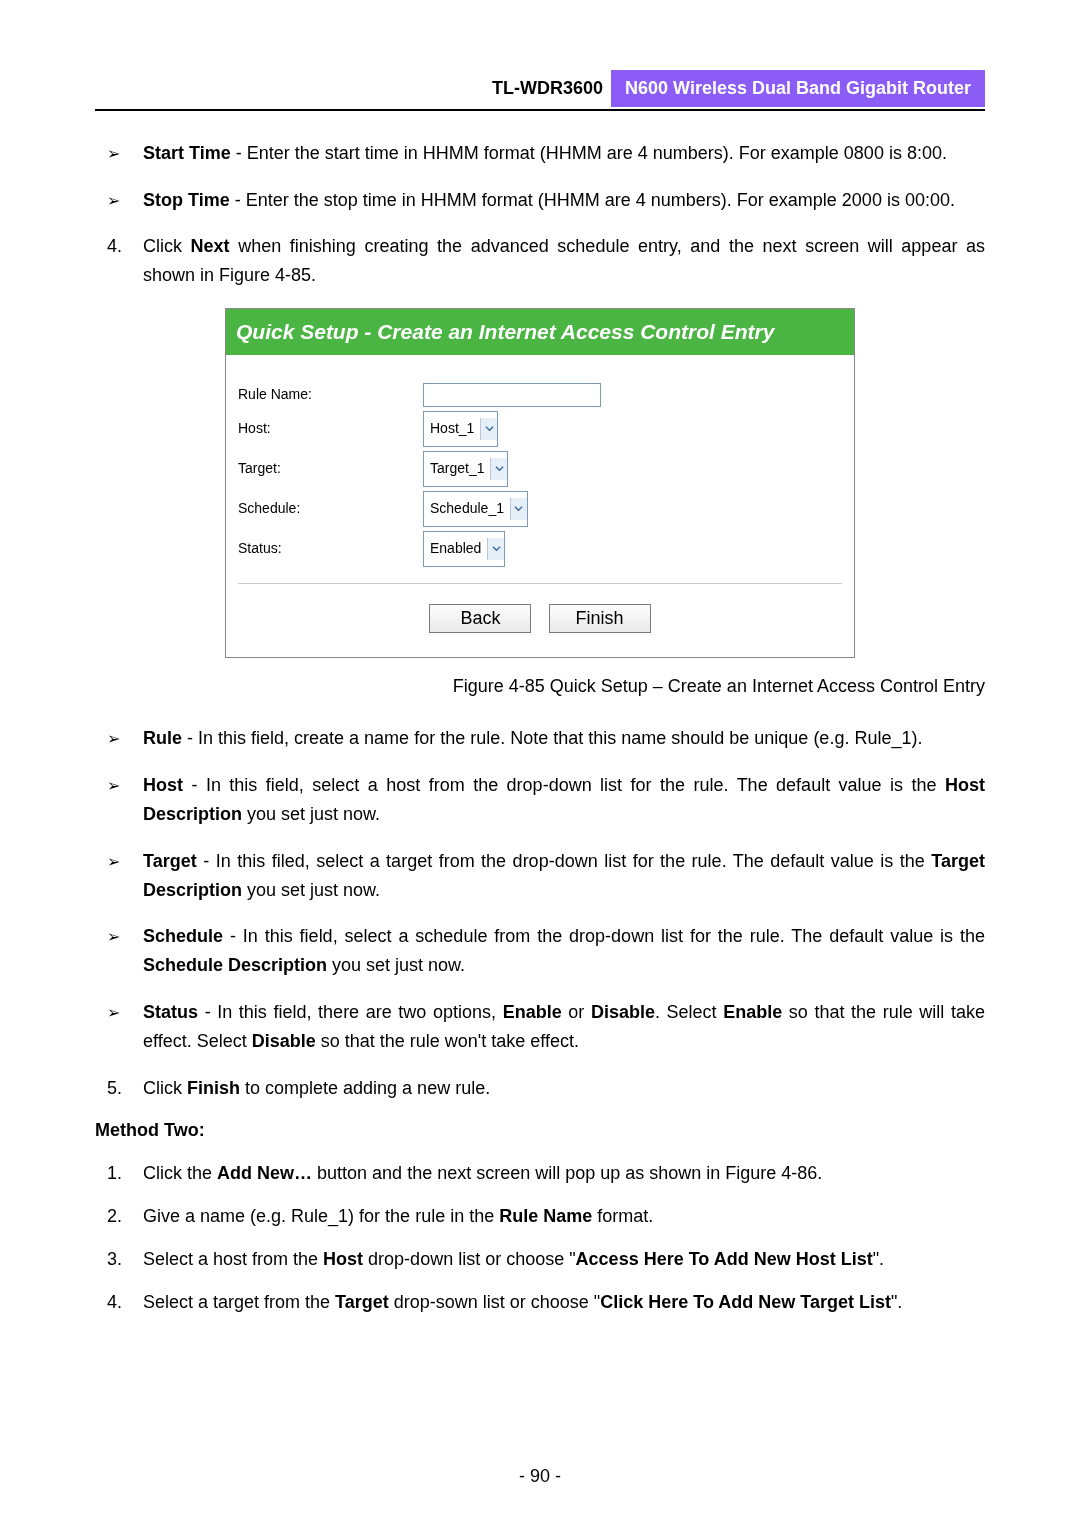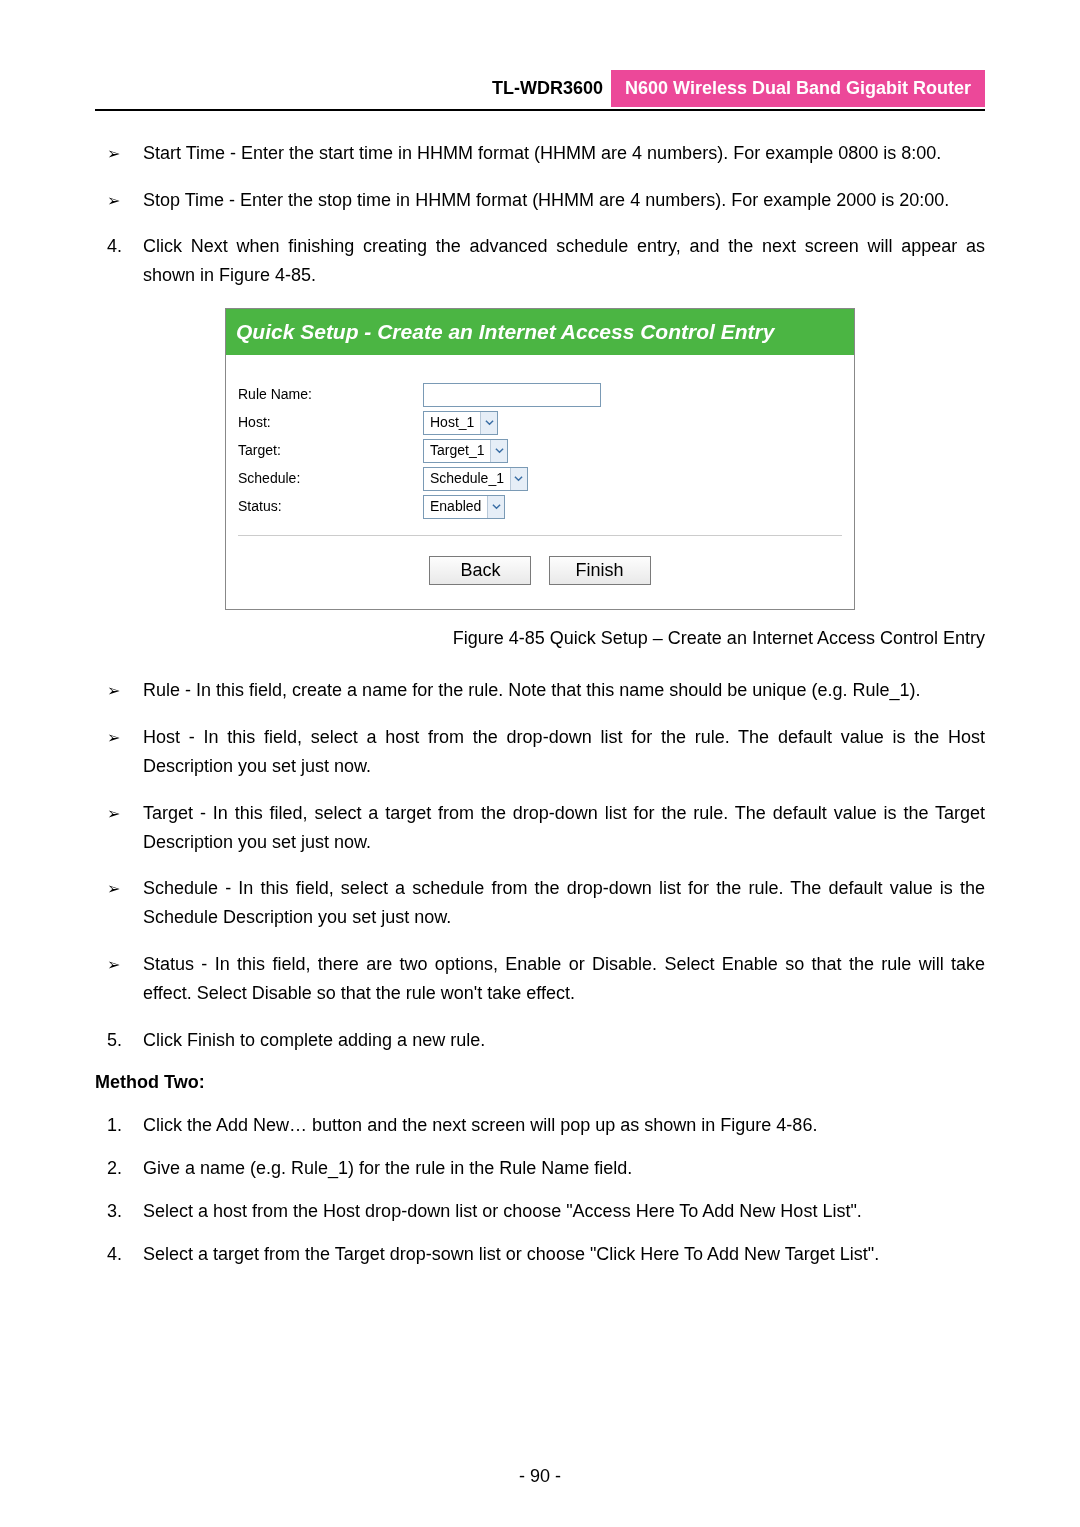--- a/index.html
+++ b/index.html
@@ -22,21 +22,21 @@
     padding-bottom: 2px;
     margin-bottom: 28px;
   }
   .hdr-model {
     display: inline-block;
     font-weight: bold;
     padding: 3px 8px;
   }
   .hdr-title {
     display: inline-block;
-    background: #ec4899;
+    background: #8b5cf6;
     color: #fff;
     font-weight: bold;
     padding: 4px 14px;
   }
   .chevron-list {
     list-style: none;
     padding-left: 48px;
   }
   .chevron-list > li {
     position: relative;
@@ -97,21 +97,21 @@
     width: 178px;
     border: 1px solid #7a9ab5;
     background: #fff;
     padding: 0 4px;
   }
   .select-wrap {
     display: inline-flex;
     align-items: center;
     border: 1px solid #7a9ab5;
     background: #fff;
-    height: 24px;
+    height: 36px;
     font-size: 14px;
   }
   .select-wrap .sel-text { padding: 0 6px; }
   .select-wrap .sel-arrow {
     width: 17px;
     height: 22px;
     display: flex;
     align-items: center;
     justify-content: center;
     background: #e6eef7;
@@ -146,39 +146,39 @@
     font-weight: bold;
     margin: 14px 0 14px 0;
   }
   .page-number {
     position: absolute;
     bottom: 36px;
     left: 0;
     width: 100%;
     text-align: center;
   }
-  b, strong { font-weight: normal; }
+  b, strong { font-weight: bold; }
 </style>
 </head>
 <body>
 
 <div class="page">
 
   <div class="header-bar">
     <span class="hdr-model">TL-WDR3600</span><span class="hdr-title">N600 Wireless Dual Band Gigabit Router</span>
   </div>
 
   <ul class="chevron-list">
     <li>
       <span class="chev">➢</span>
       <b>Start Time</b><span> - Enter the start time in HHMM format (HHMM are 4 numbers). For example 0800 is 8:00.</span>
     </li>
     <li>
       <span class="chev">➢</span>
-      <b>Stop Time</b><span> - Enter the stop time in HHMM format (HHMM are 4 numbers). For example 2000 is 20:00.</span>
+      <b>Stop Time</b><span> - Enter the stop time in HHMM format (HHMM are 4 numbers). For example 2000 is 00:00.</span>
     </li>
   </ul>
 
   <ol class="num-list">
     <li>
       <span class="num">4.</span>
       <span>Click </span><b>Next</b><span> when finishing creating the advanced schedule entry, and the next screen will appear as shown in Figure 4-85.</span>
     </li>
   </ol>
 
@@ -275,21 +275,21 @@
 
   <div class="method-two">Method Two:</div>
 
   <ol class="num-list">
     <li>
       <span class="num">1.</span>
       <span>Click the </span><b>Add New…</b><span> button and the next screen will pop up as shown in Figure 4-86.</span>
     </li>
     <li>
       <span class="num">2.</span>
-      <span>Give a name (e.g. Rule_1) for the rule in the </span><b>Rule Name</b><span> field.</span>
+      <span>Give a name (e.g. Rule_1) for the rule in the </span><b>Rule Name</b><span> format.</span>
     </li>
     <li>
       <span class="num">3.</span>
       <span>Select a host from the </span><b>Host</b><span> drop-down list or choose "</span><b>Access Here To Add New Host List</b><span>".</span>
     </li>
     <li>
       <span class="num">4.</span>
       <span>Select a target from the </span><b>Target</b><span> drop-sown list or choose "</span><b>Click Here To Add New Target List</b><span>".</span>
     </li>
   </ol>

